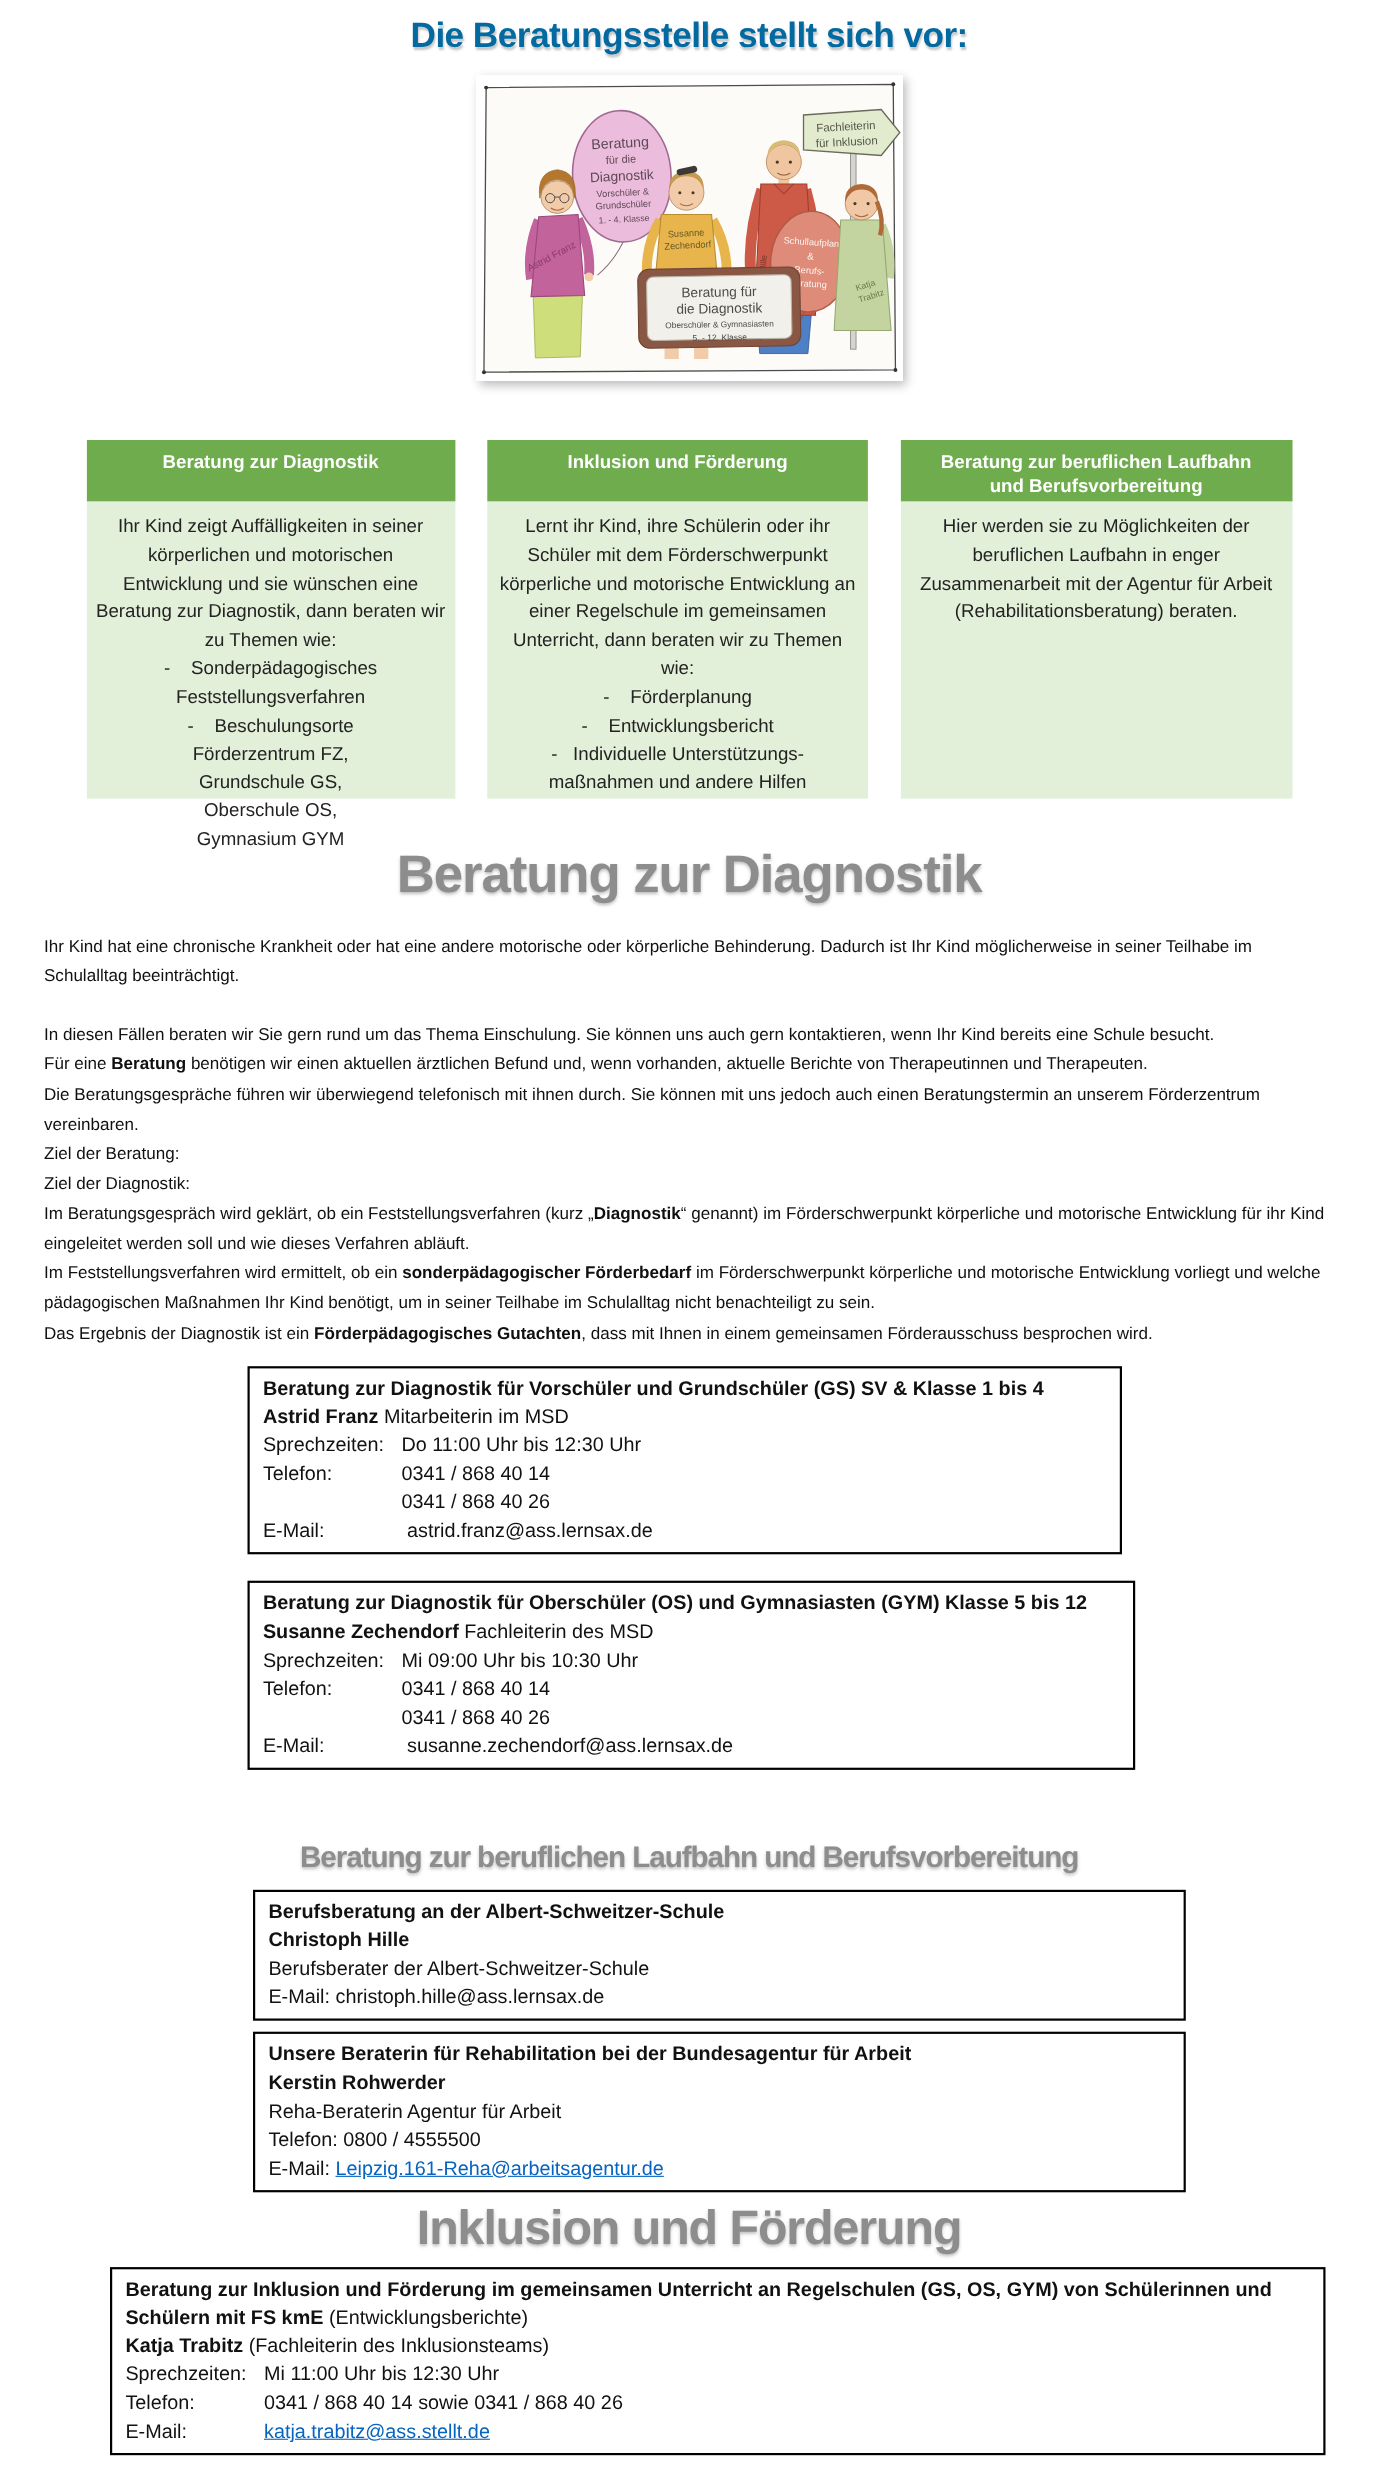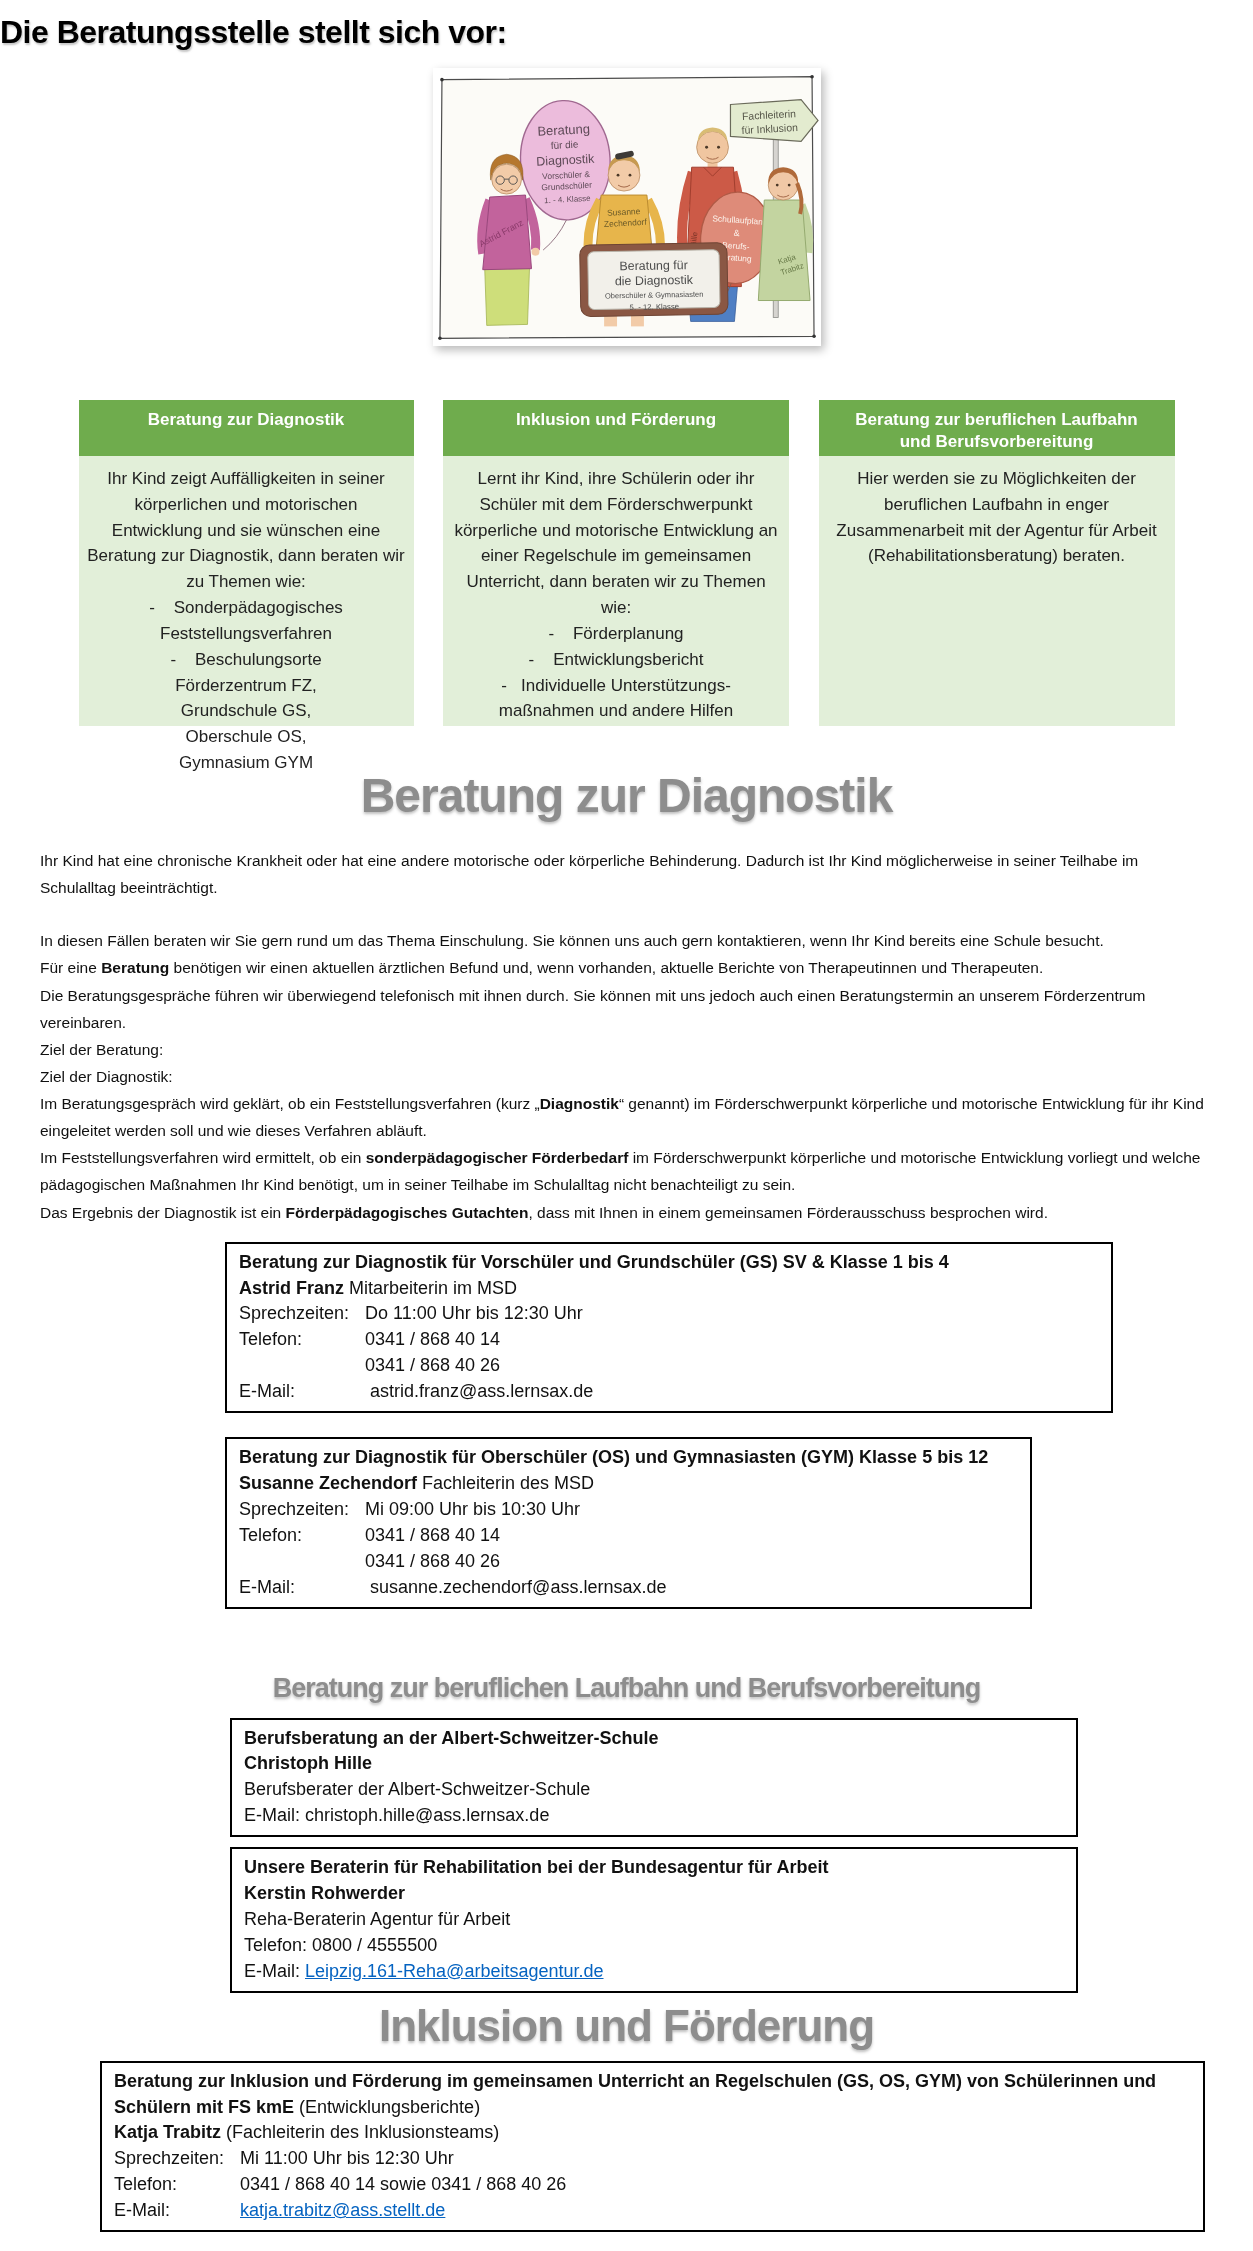--- a/index.html
+++ b/index.html
@@ -1,22 +1,22 @@
 <!DOCTYPE html>
 <html><head>
 <meta charset="utf-8">
 <style>
   html,body { margin:0; padding:0; }
   body {
     width:1253px; height:2251px; overflow:hidden; background:#ffffff;
     font-family:"Liberation Sans", sans-serif; color:#111;
   }
   .page-title {
-    margin:14px 0 17px; text-align:left; font-size:32px; font-weight:bold;
-    color:#000000; text-shadow:1px 2px 2px rgba(150,150,150,.55); letter-spacing:-0.5px;
+    margin:14px 0 17px; text-align:center; font-size:32px; font-weight:bold;
+    color:#0369a1; text-shadow:1px 2px 2px rgba(150,150,150,.55); letter-spacing:-0.5px;
   }
   figure.illustration { display:block; width:388px; margin:16px auto 0; box-shadow:3px 4px 9px rgba(0,0,0,.28); }
   figure.illustration svg { display:block; }
 
   .cards-row { display:flex; justify-content:space-between; width:1096px; margin:54px auto 0; }
   .card { display:flex; flex-direction:column; }
   .card-1 { width:335px; } .card-2 { width:346px; } .card-3 { width:356px; }
   .card-header {
     background:#6FAC4D; color:#ffffff; font-weight:bold; font-size:17px; text-align:center;
     min-height:56px; box-sizing:border-box; padding:9px 6px 0; line-height:1.32;
@@ -32,21 +32,21 @@
   .h-laufbahn  { font-size:27px; margin-top:64px; }
   .h-inklusion { font-size:44px; margin-top:8px; }
 
   .text-block { margin:24px 40px 0; font-size:15.5px; color:#101010; }
   .intro { line-height:1.75; }
   .spacer { height:26px; }
   .para-block .cline { line-height:1.75; }
 
   .contact-box { border:2px solid #000; box-sizing:border-box; font-size:18px; line-height:1.44;
     padding:6px 12px; background:#fff; }
-  .box-astrid    { margin:16px 0 0 225px; width:888px; }
+  .box-astrid    { margin:16px 0 0 225px; width:795px; }
   .box-susanne   { margin:24px 0 0 225px; width:807px; }
   .box-christoph { margin:14px 0 0 230px; width:848px; }
   .box-kerstin   { margin:10px 0 0 230px; width:848px; }
   .box-katja     { margin:10px 12px 0 100px; width:1105px; }
 
   .lbl { display:inline-block; min-width:126px; }
   .email-link { color:#0563C1; text-decoration:underline; cursor:pointer; }
   b { font-weight:bold; }
 </style>
 </head>

